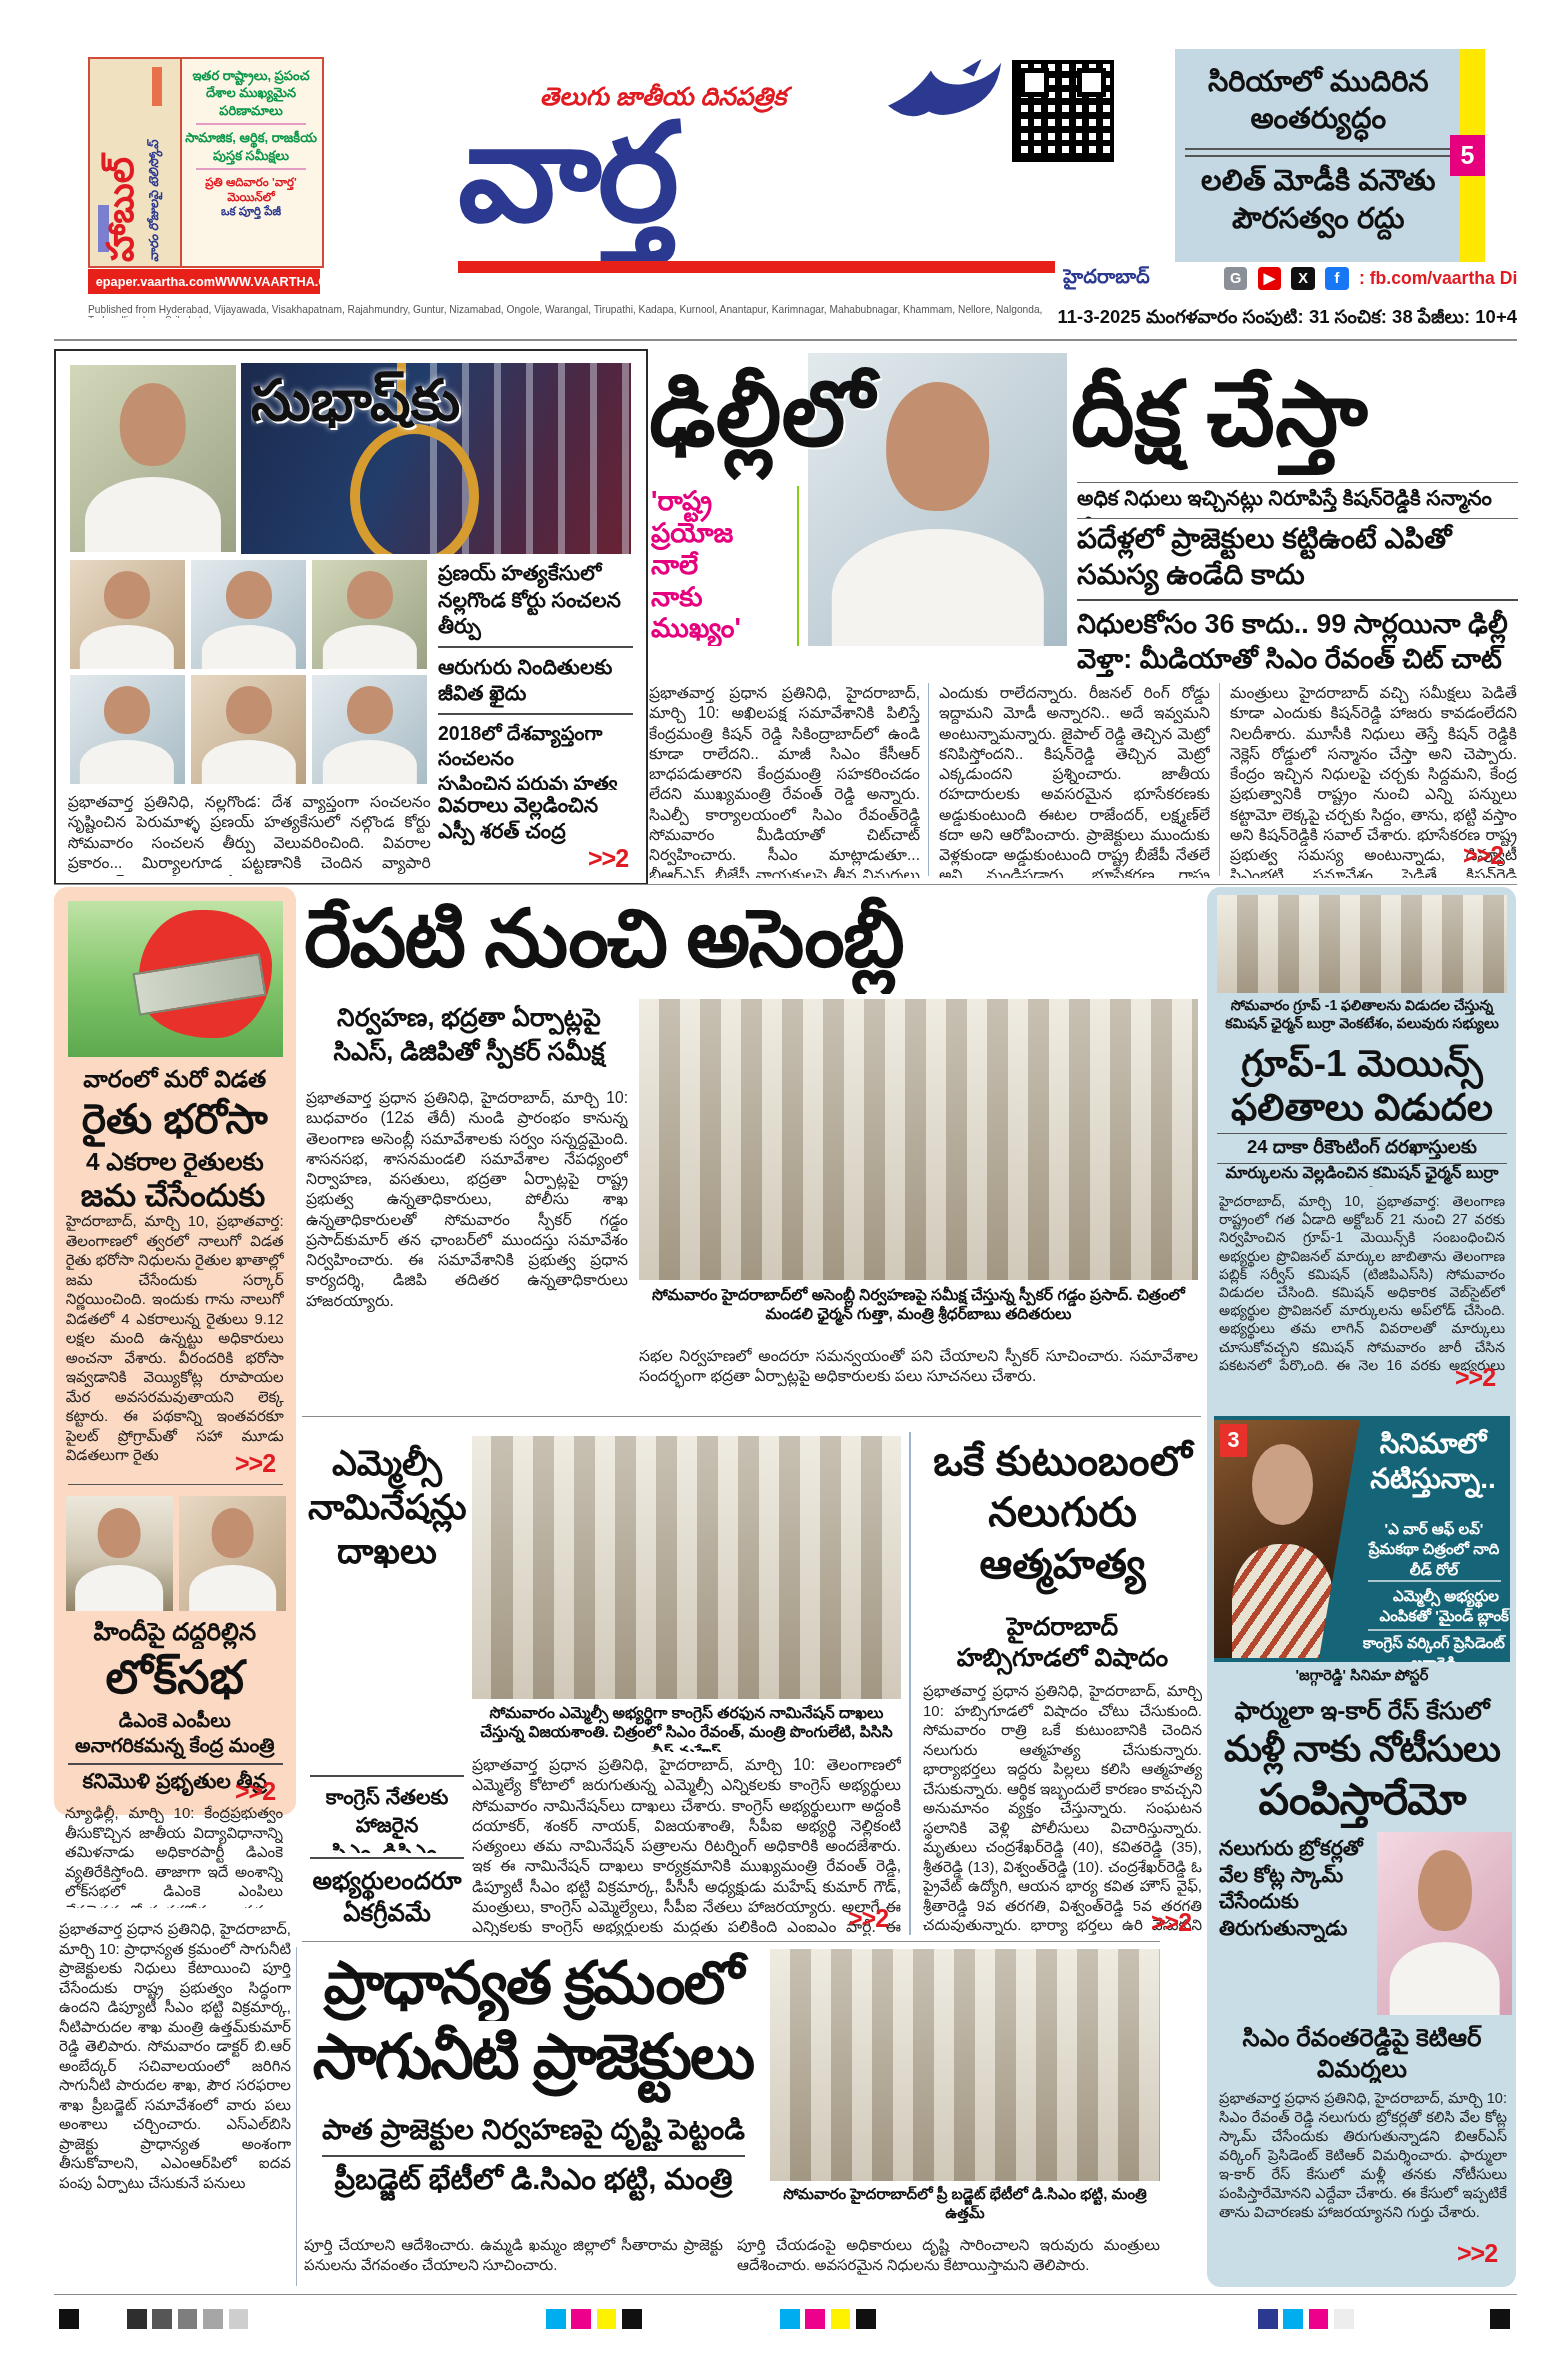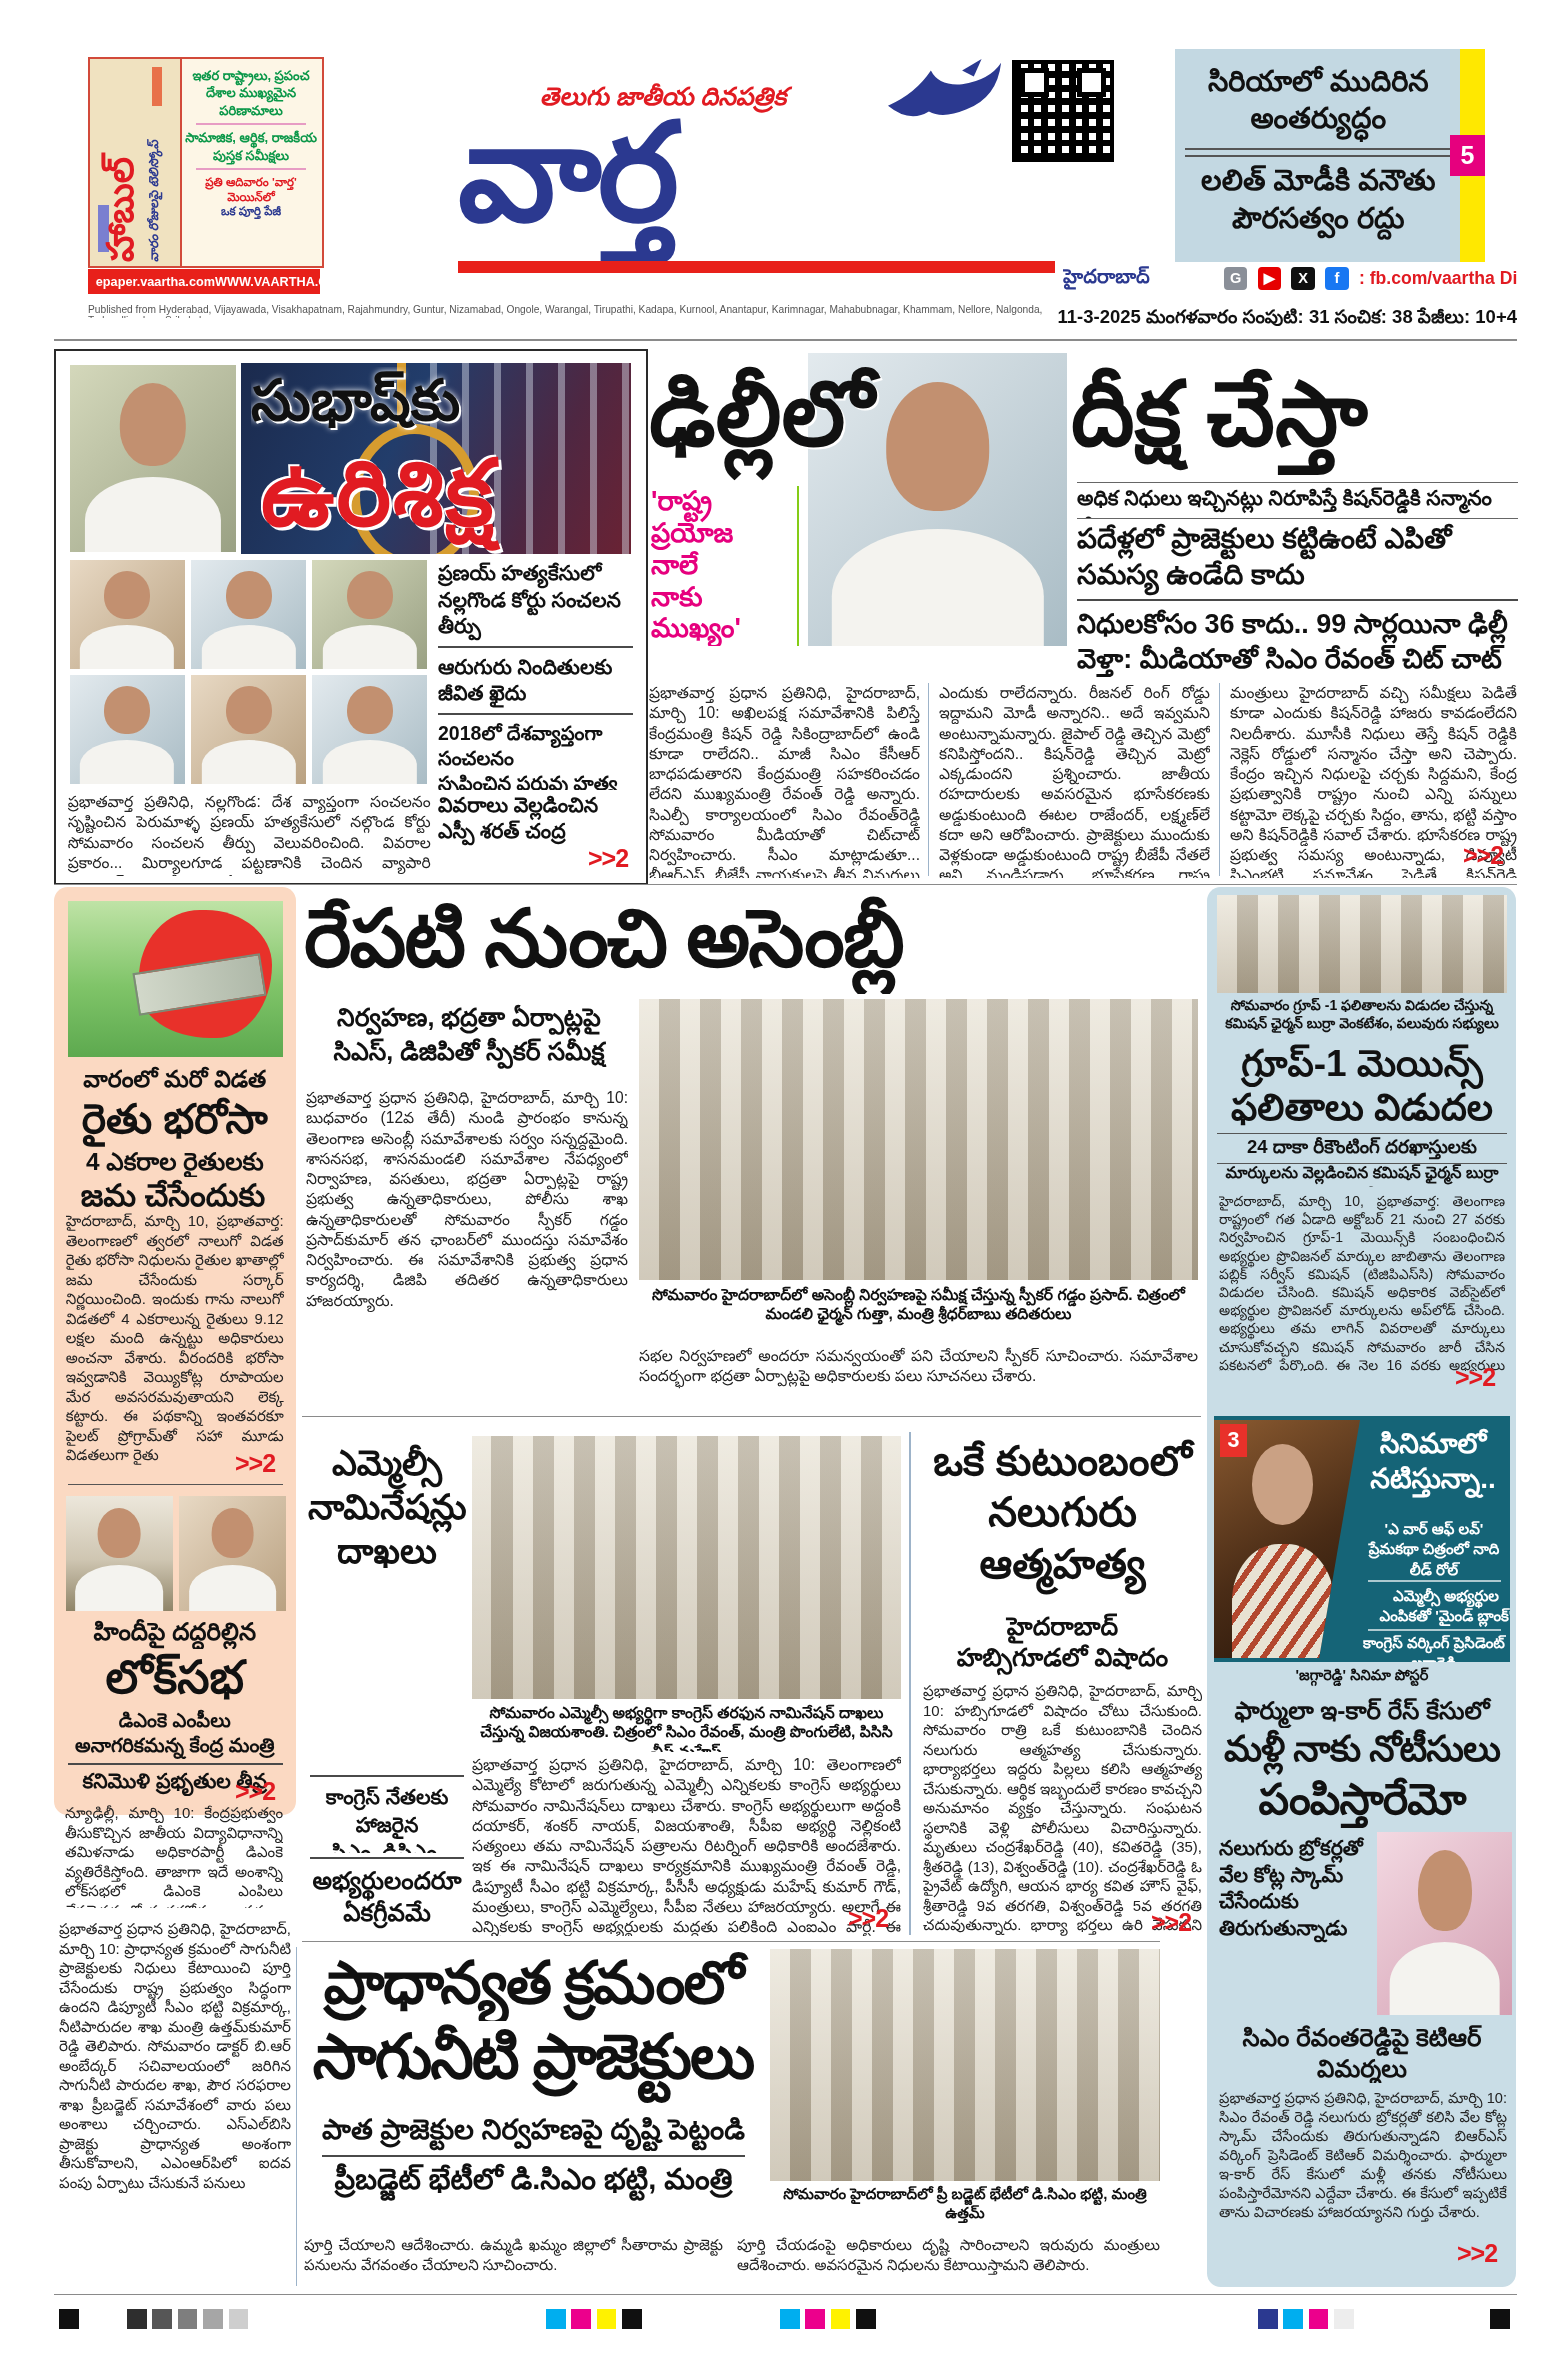--- a/index.html
+++ b/index.html
@@ -121,21 +121,20 @@
   <div class="a hairline" style="left:54px;top:339px;width:1463px;height:2px"></div>
 
   <div class="a" style="left:54px;top:349px;width:590px;height:532px;border:2px solid #2a2a2a">
     <div class="a photo person ph-green" style="left:13.7px;top:13.7px;width:166px;height:187px"></div>
     <div class="a noose-art" style="left:185px;top:11.7px;width:390px;height:191px">
       <div class="jail-bars"></div>
       <div class="rope"></div>
       <div class="loop"></div>
     </div>
     <div class="a b" style="left:195px;top:15.6px;width:371px;height:70px;font-size:57px;color:#101010;text-shadow:0 0 5.9px #fff,2px 2px 0 #fff;z-index:2">సుభాష్‌కు</div>
-    <div class="a b red" style="left:205px;top:90px;width:375px;height:115px;font-size:92px;letter-spacing:2px;text-shadow:2.9px 2.9px 0 #fff,-2px -2px 0 #fff;z-index:2">ఉరిశిక్ష</div>
 
     <div class="a photo person ph-warm" style="left:13.7px;top:209px;width:115px;height:109px"></div>
     <div class="a photo person ph-cool" style="left:135px;top:209px;width:115px;height:109px"></div>
     <div class="a photo person ph-green" style="left:256px;top:209px;width:115px;height:109px"></div>
     <div class="a photo person ph-cool" style="left:13.7px;top:324px;width:115px;height:109px"></div>
     <div class="a photo person ph-warm" style="left:135px;top:324px;width:115px;height:109px"></div>
     <div class="a photo person ph-cool" style="left:256px;top:324px;width:115px;height:109px"></div>
 
     <div class="a" style="left:382px;top:209px;width:195px;height:230px">
       <div class="b" style="font-size:20.5px;line-height:1.3">ప్రణయ్ హత్యకేసులో</div>

